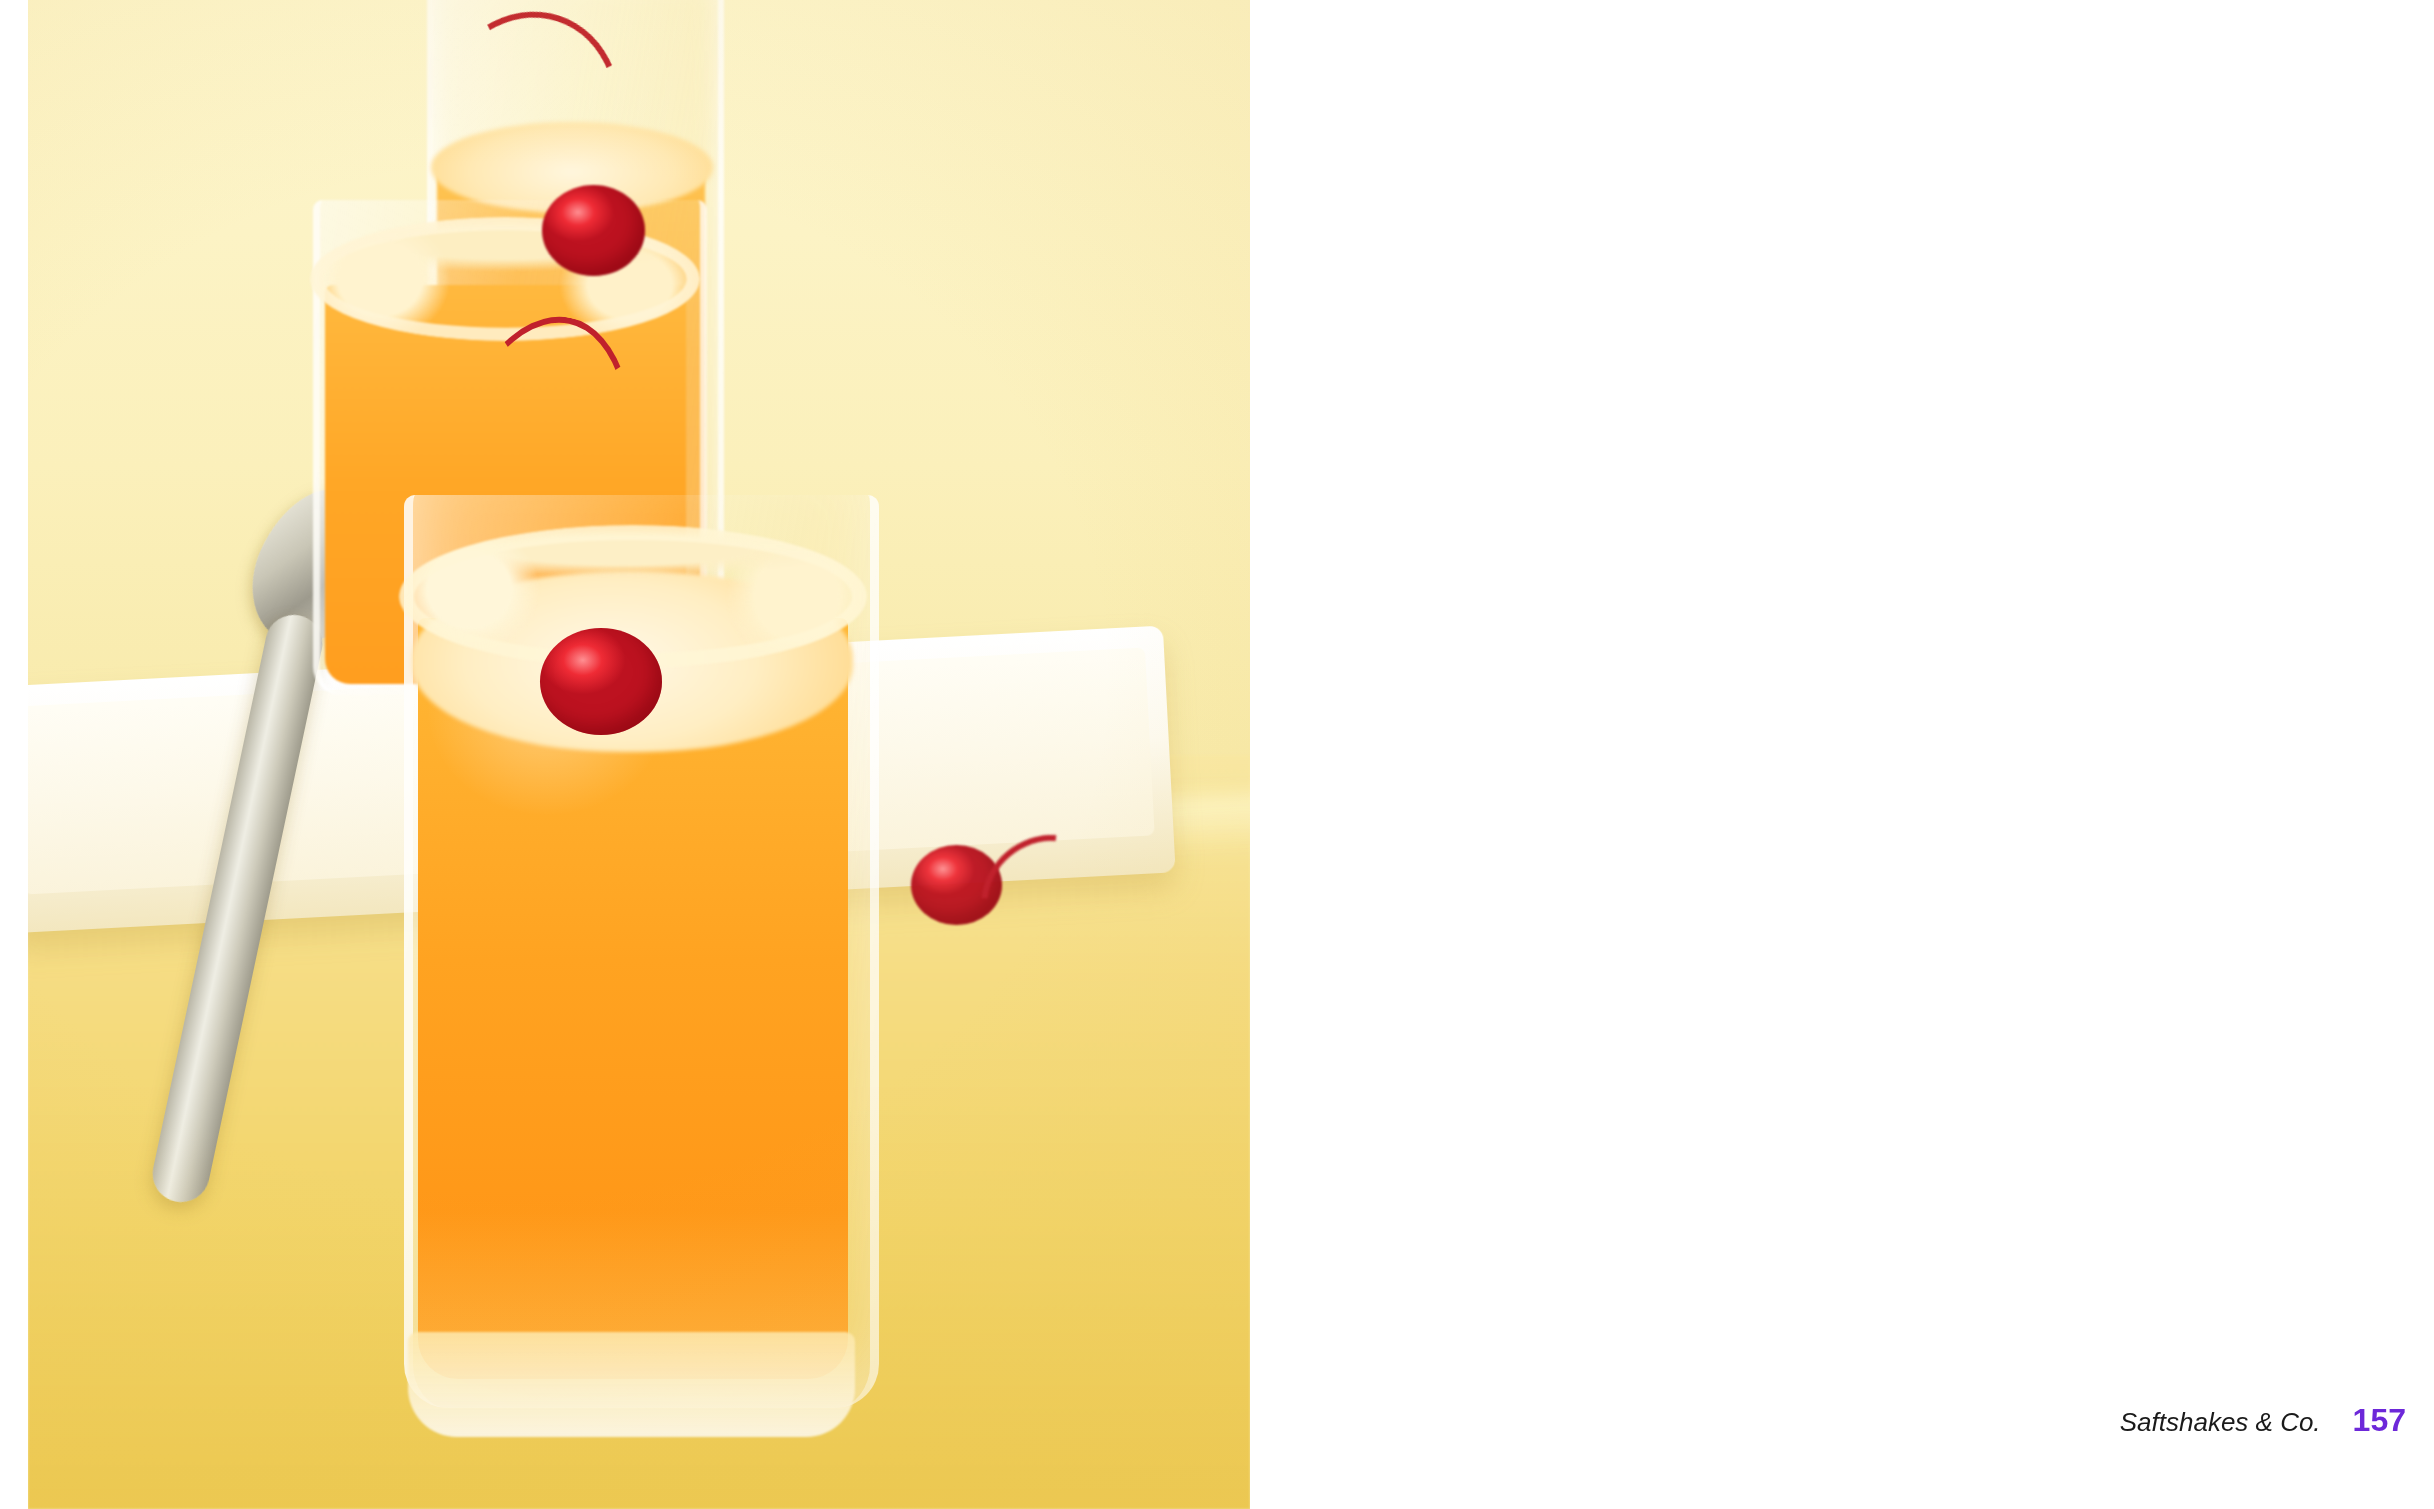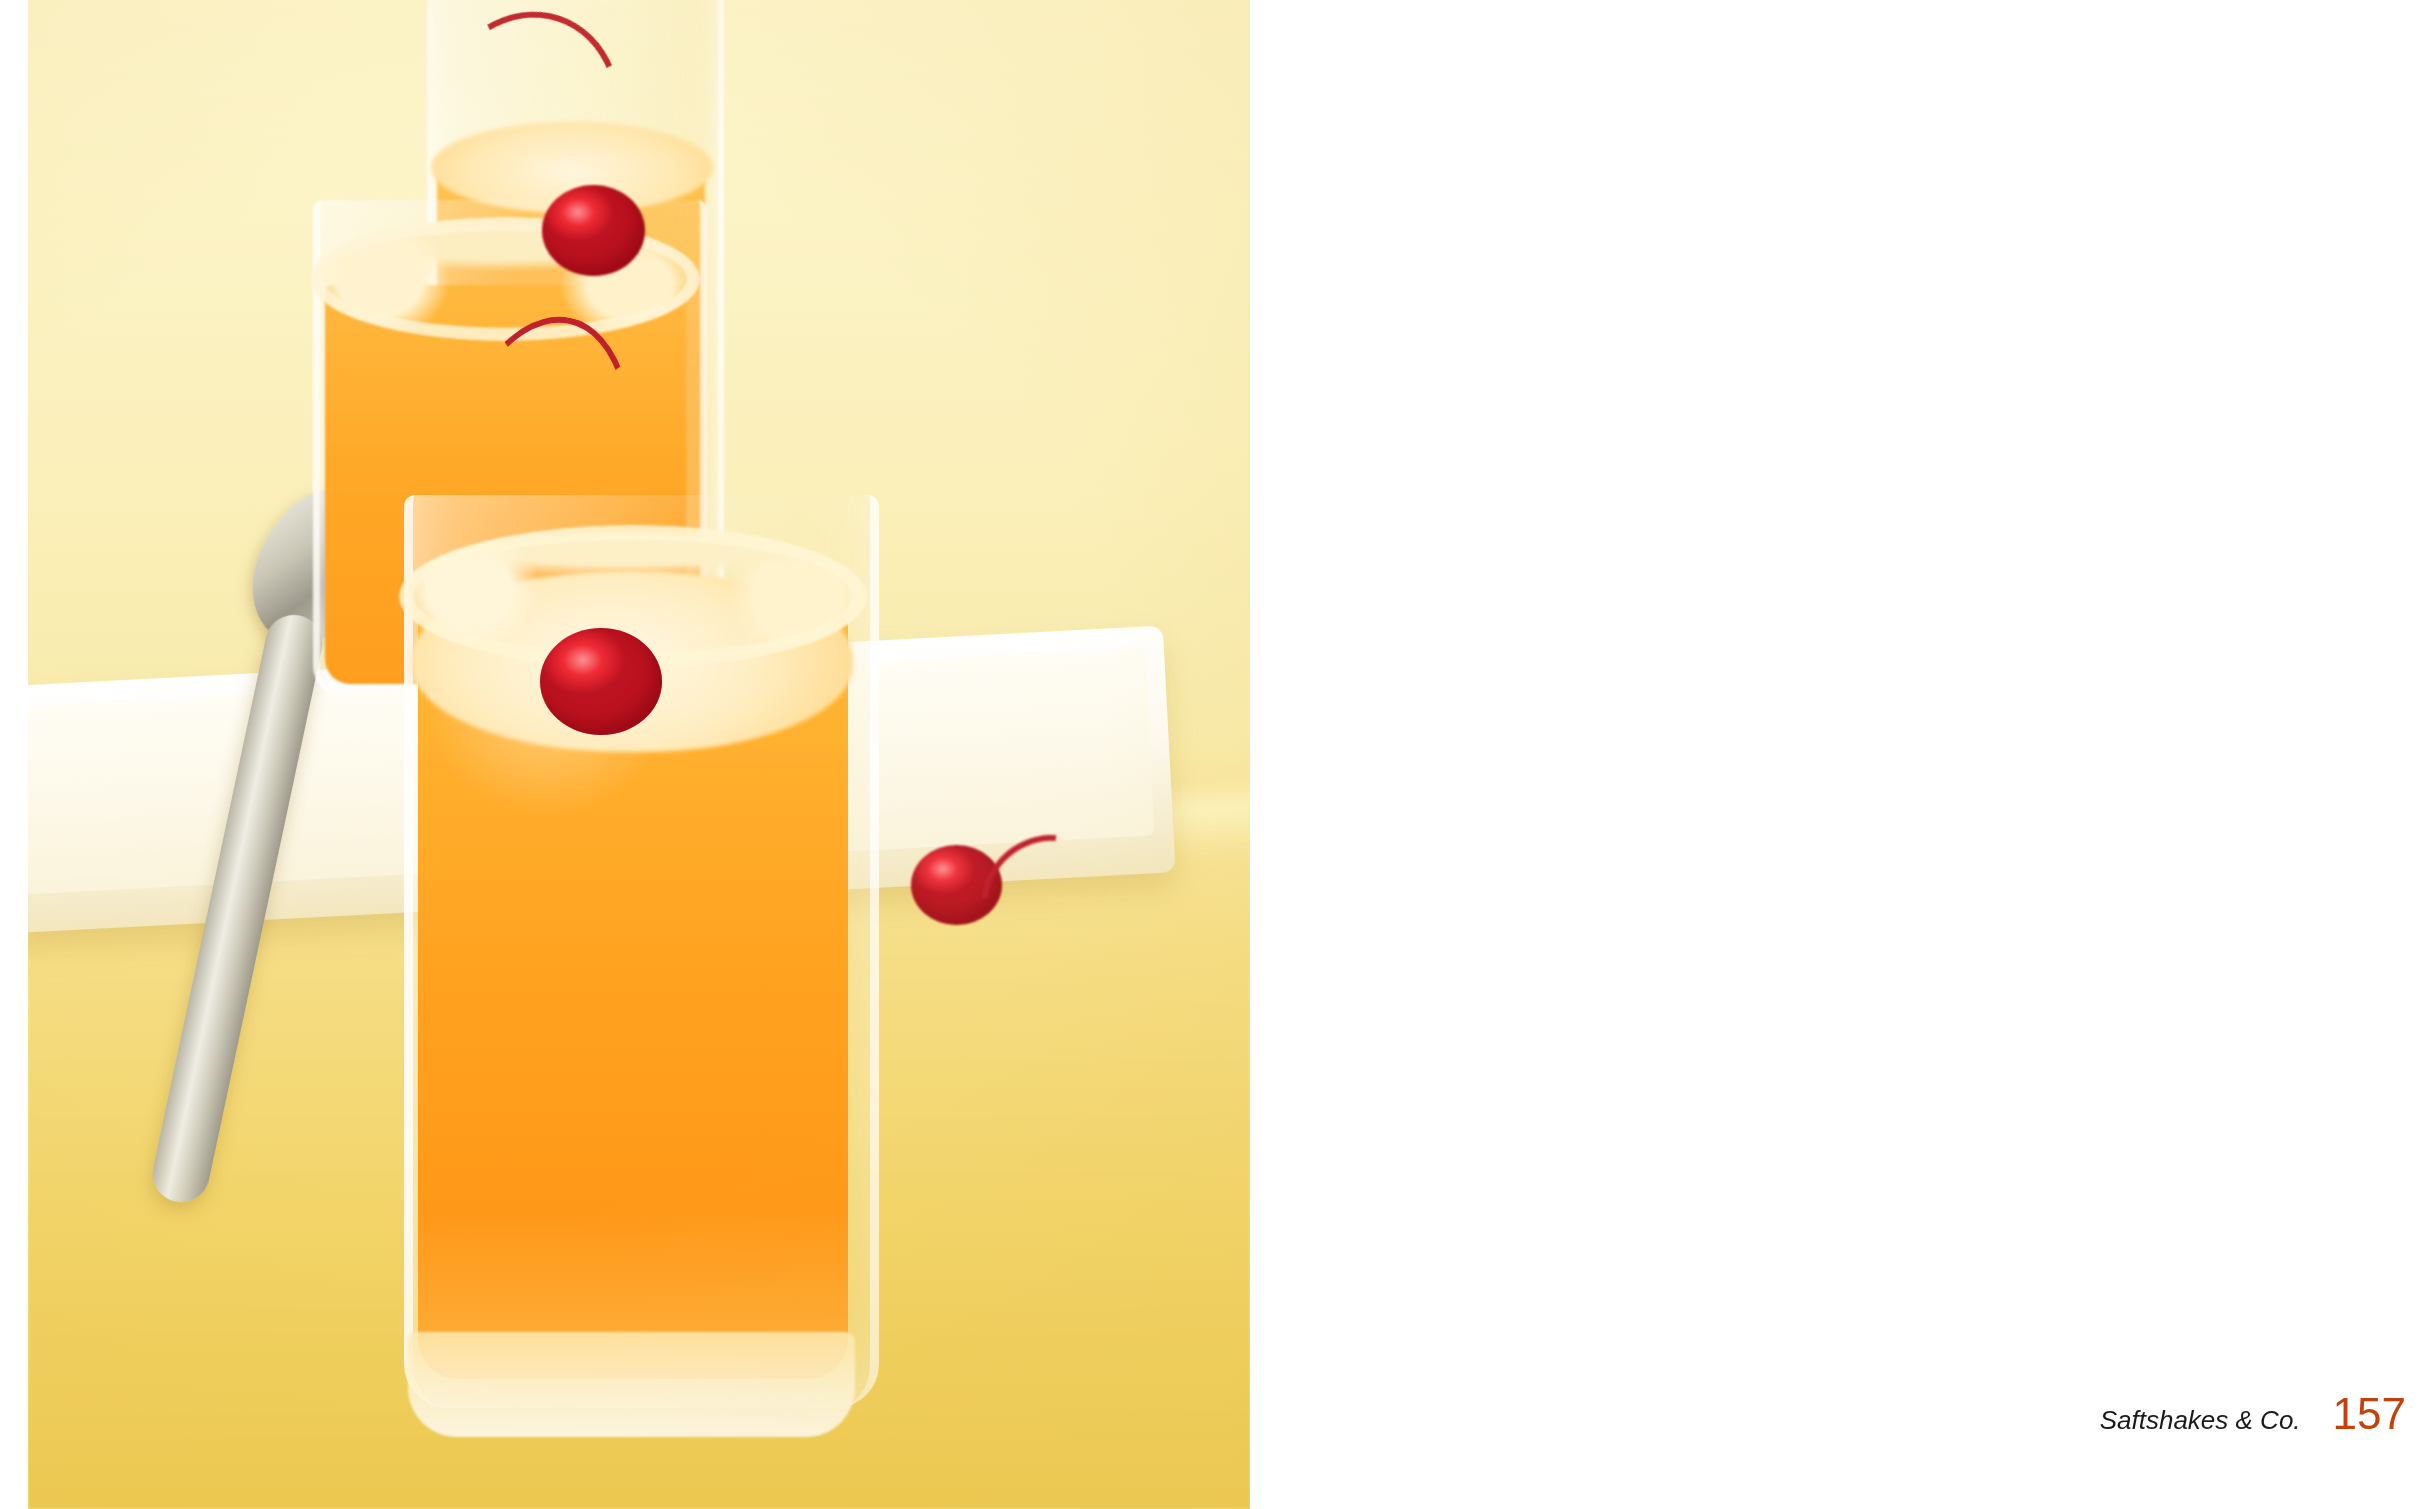--- a/index.html
+++ b/index.html
@@ -246,23 +246,23 @@
     display: flex;
     align-items: baseline;
     gap: 32px;
   }
   .footer-chapter {
     font-style: italic;
     font-size: 26px;
     color: #1a1a1a;
   }
   .footer-page {
-    font-size: 44px;
-    font-weight: normal;
-    color: #c2410c;
+    font-size: 32px;
+    font-weight: bold;
+    color: #6d28d9;
   }
 </style>
 </head>
 <body>
 
 <div class="page">
 
   <div class="photo">
     <div class="bg-wall"></div>
     <div class="bg-table"></div>

